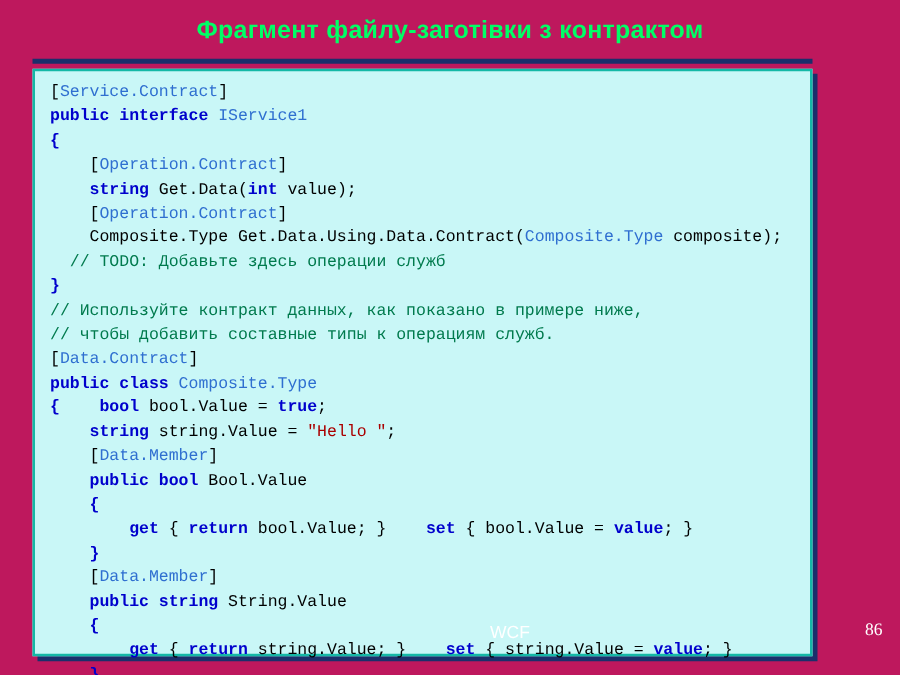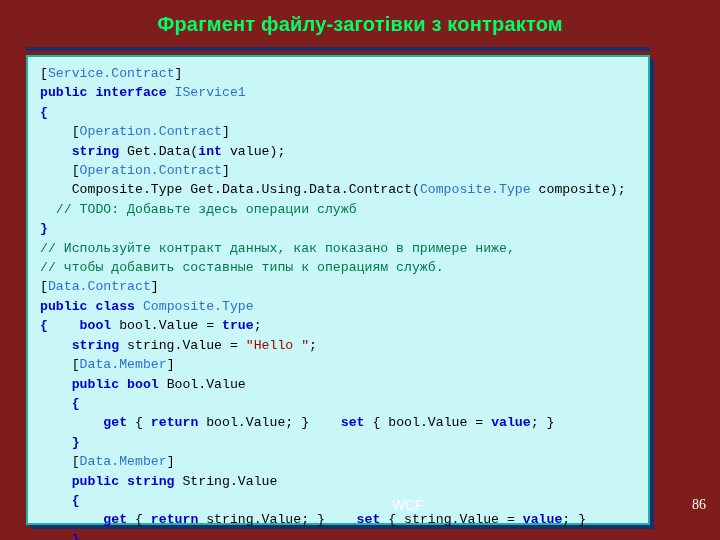--- a/index.html
+++ b/index.html
@@ -10,21 +10,21 @@
     width: 720px;
     height: 540px;
     background: #000000;
     font-family: "Liberation Sans", sans-serif;
     overflow: hidden;
   }
   .slide {
     position: relative;
     width: 720px;
     height: 540px;
-    background: #7f1d1d;
+    background: #be185d;
   }
   .title {
     position: absolute;
     left: 0;
     top: 13px;
     width: 720px;
     text-align: center;
     color: #00ff66;
     font-family: "Liberation Sans", sans-serif;
     font-size: 20px;

